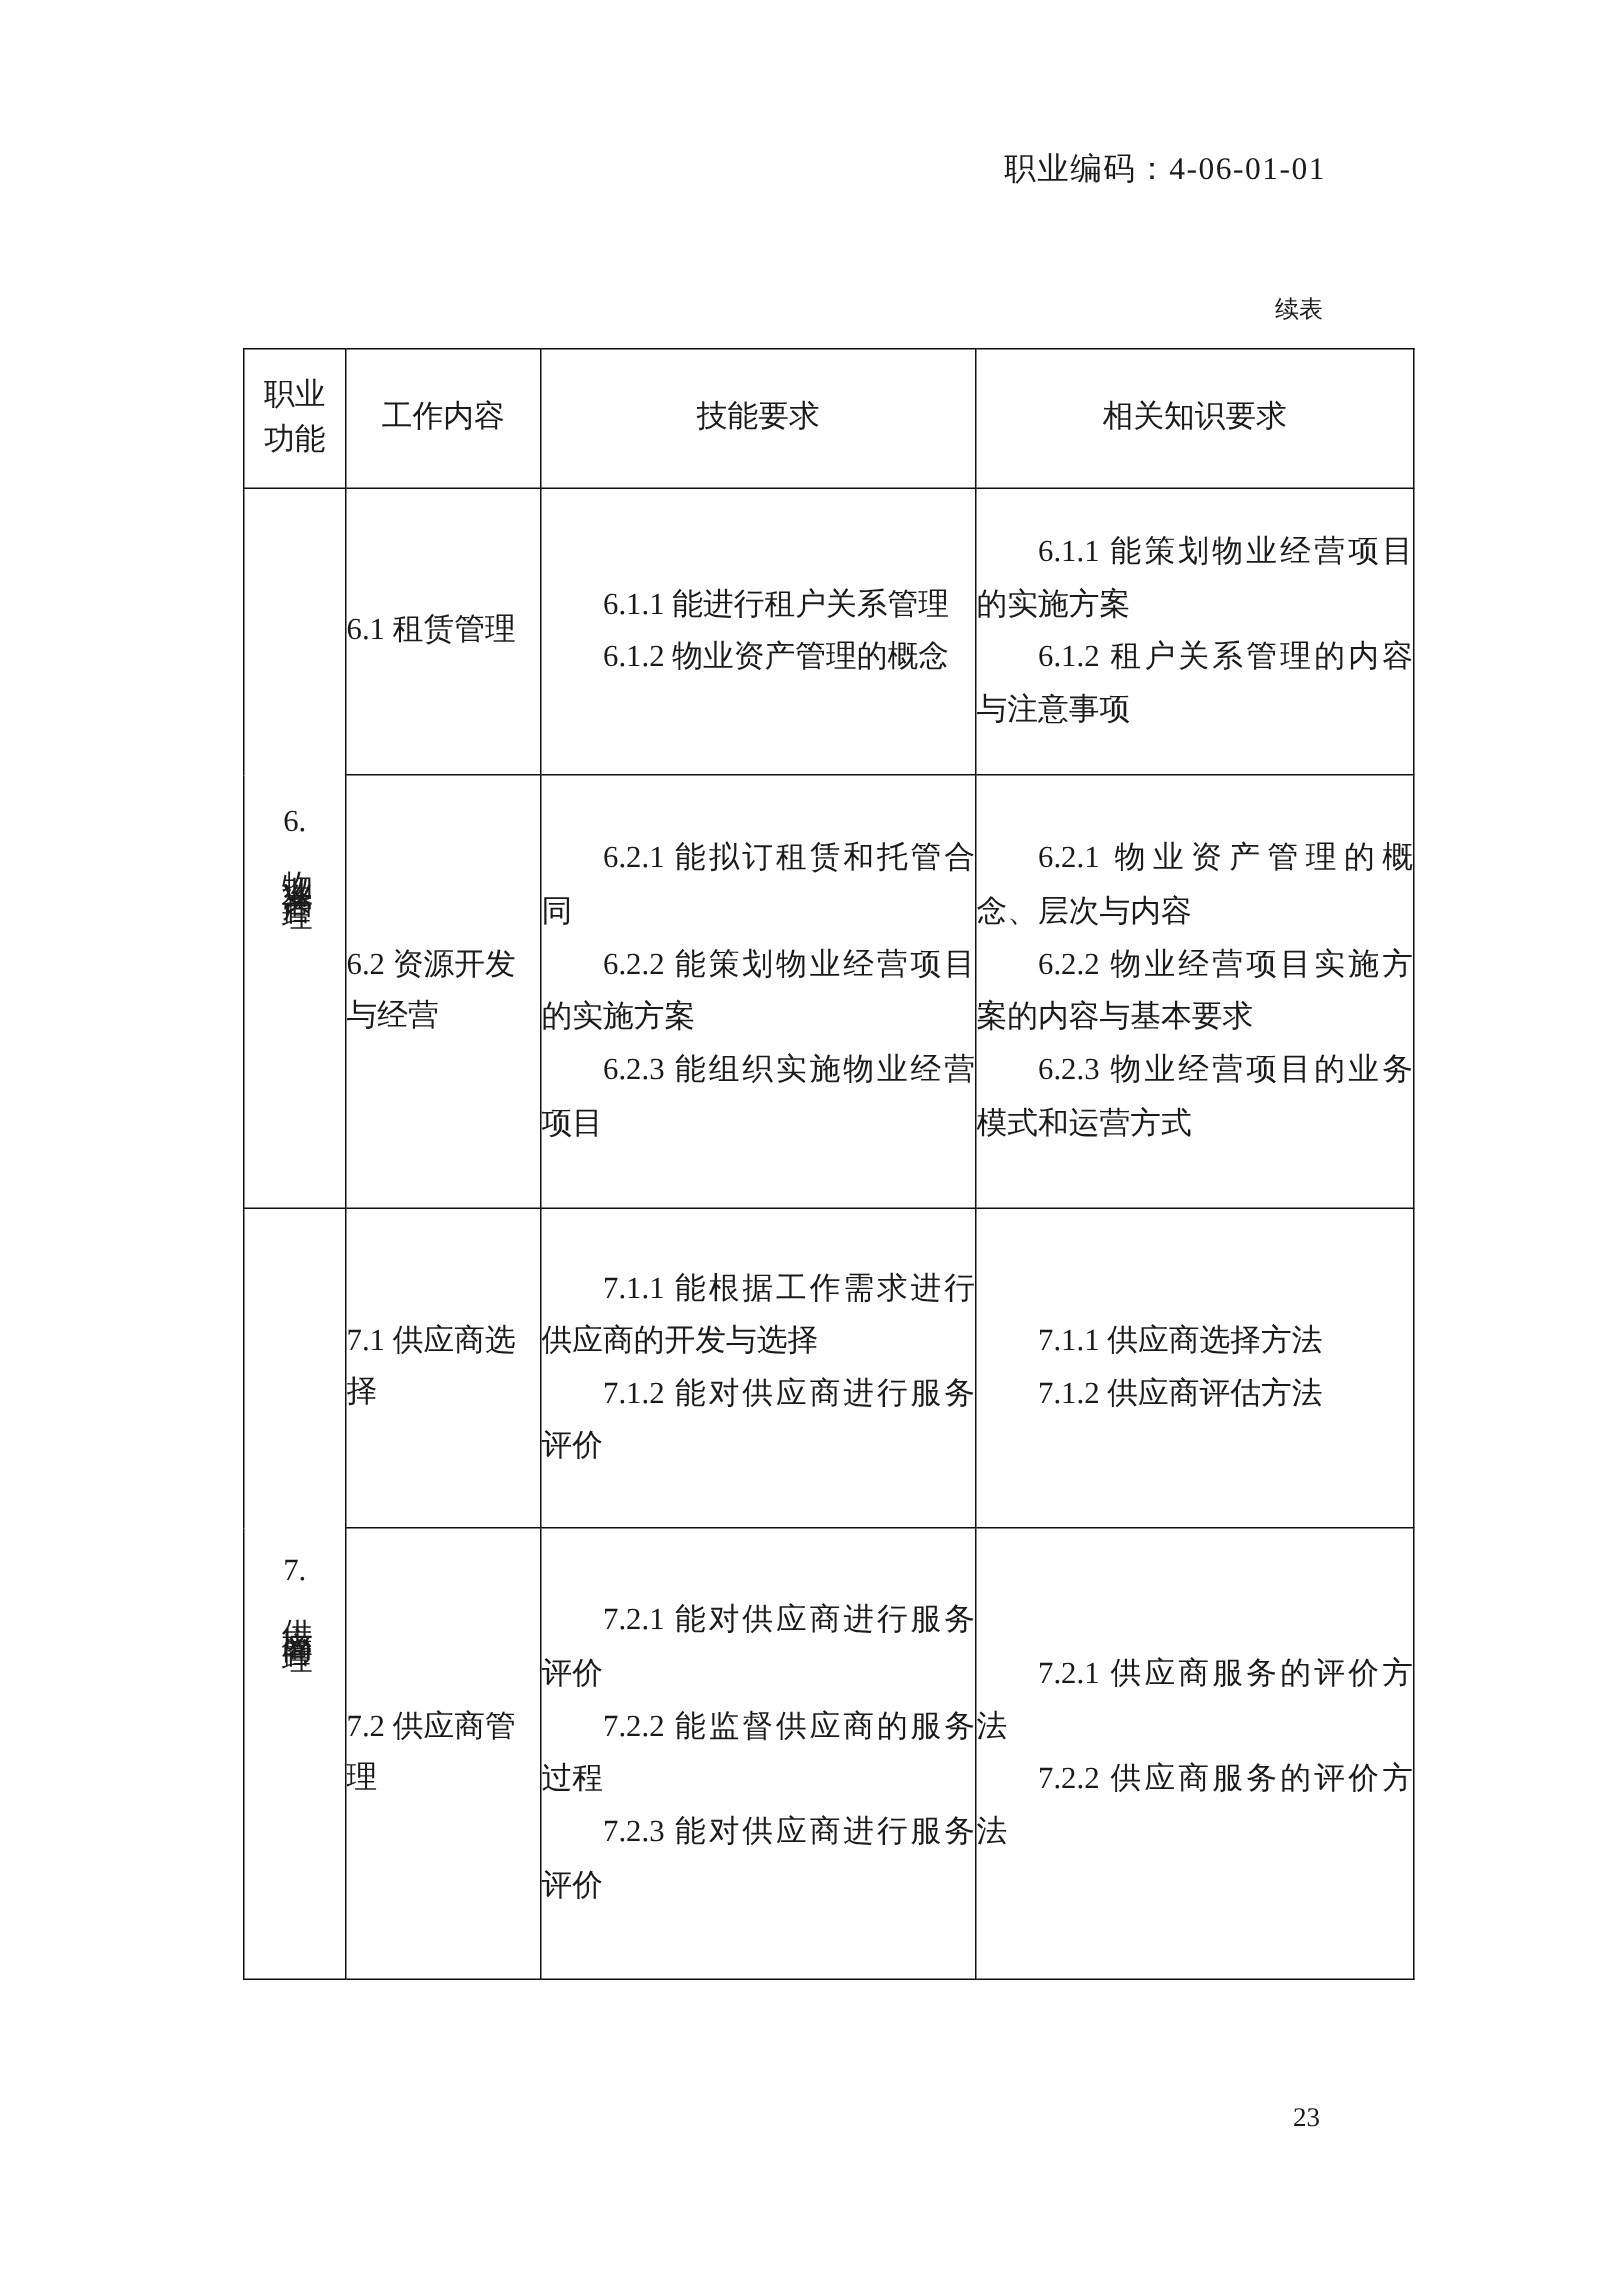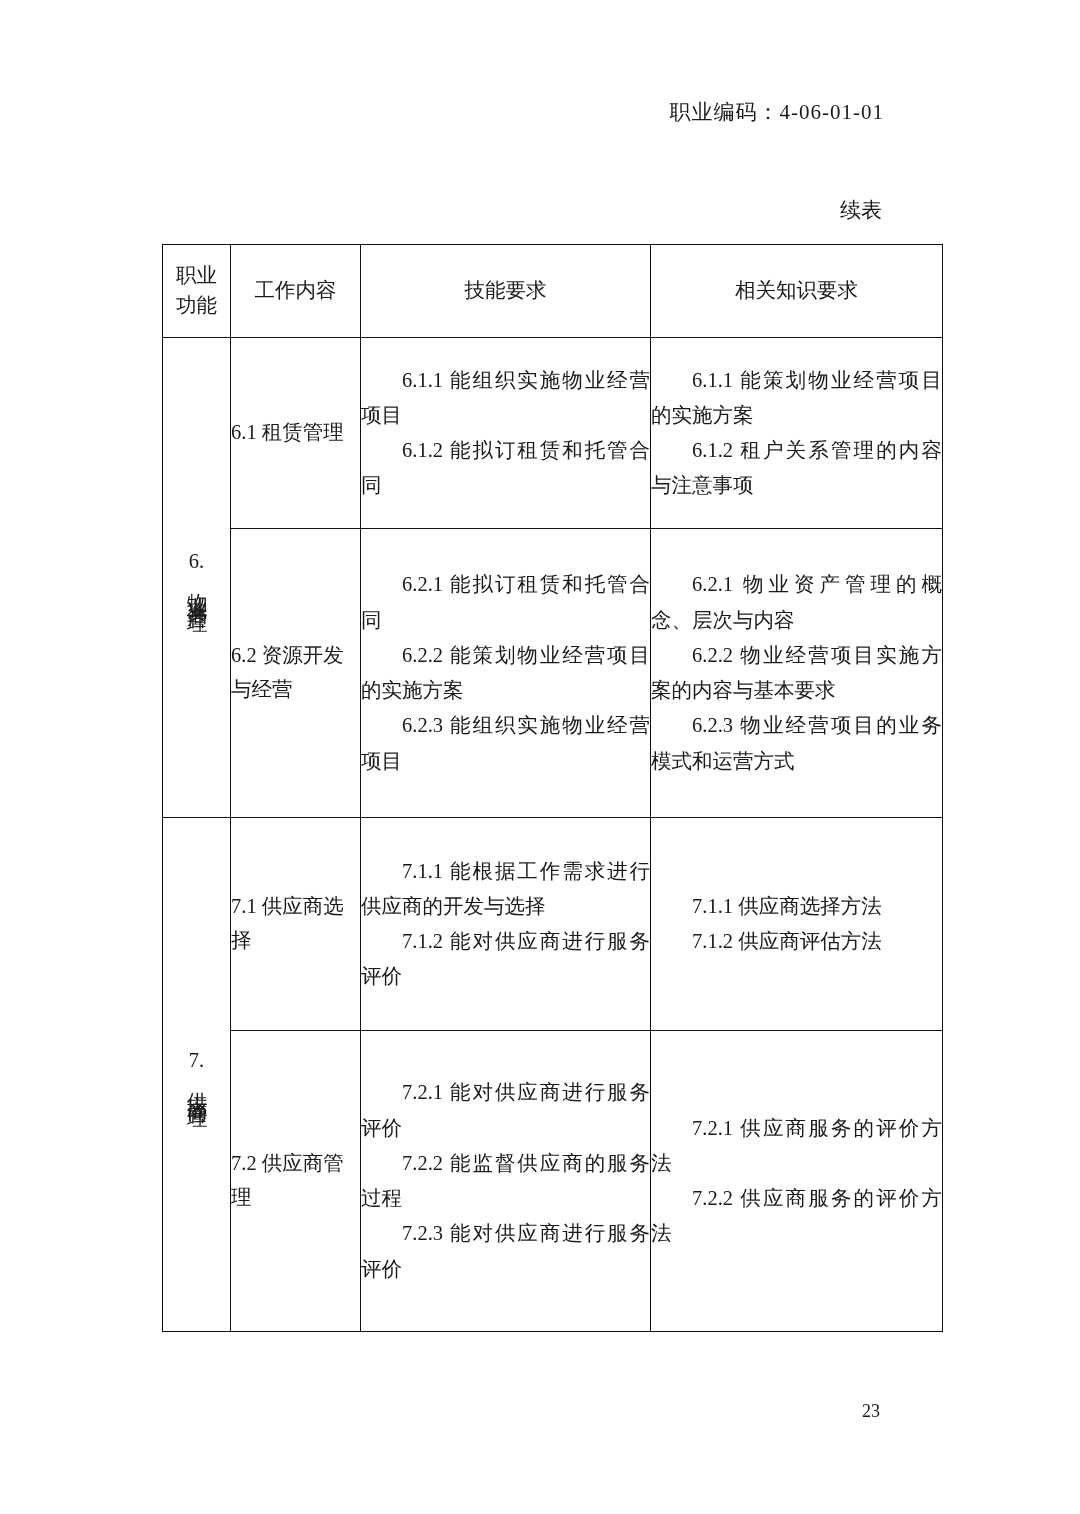--- a/index.html
+++ b/index.html
@@ -25,32 +25,32 @@
     top: 98px;
     right: 148px;
     font-size: 21px;
     letter-spacing: 1px;
     white-space: nowrap;
   }
   .continued-label {
     position: absolute;
     top: 196px;
     right: 150px;
-    font-size: 21px;
+    font-size: 16px;
     white-space: nowrap;
   }
   .page-number {
     position: absolute;
     bottom: 92px;
     right: 152px;
     font-size: 18px;
   }
   table.spec {
     position: absolute;
-    top: 244px;
+    top: 232px;
     left: 162px;
     width: 780px;
     border-collapse: collapse;
     table-layout: fixed;
   }
   table.spec td, table.spec th {
     border: 1.4px solid #111;
     padding: 0;
     vertical-align: middle;
     font-weight: normal;
@@ -135,22 +135,22 @@
     </thead>
     <tbody>
 
       <tr class="row-61">
         <td class="vert-func" rowspan="2">
           <span class="vert-num">6.</span>
           <span class="vert-inner">物业资产管理</span>
         </td>
         <td class="work-cell">6.1 租赁管理</td>
         <td class="content-cell">
-          <p>6.1.1 能组织实施物业经营项目</p>
-          <p>6.1.2 能拟订租赁和托管合同</p>
+          <p>6.1.1 能进行租户关系管理</p>
+          <p>6.1.2 物业资产管理的概念</p>
         </td>
         <td class="content-cell">
           <p>6.1.1 能策划物业经营项目的实施方案</p>
           <p>6.1.2 租户关系管理的内容与注意事项</p>
         </td>
       </tr>
       <tr class="row-62">
         <td class="work-cell">6.2 资源开发与经营</td>
         <td class="content-cell">
           <p>6.2.1 能拟订租赁和托管合同</p>

